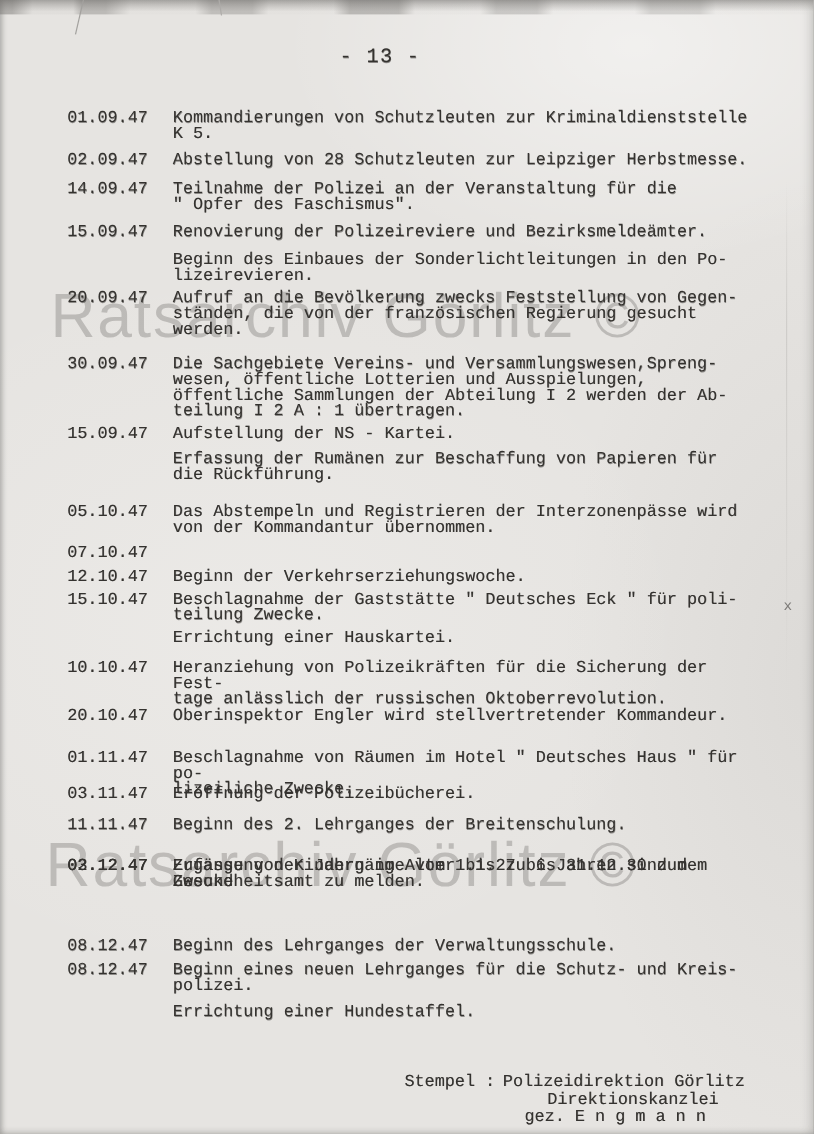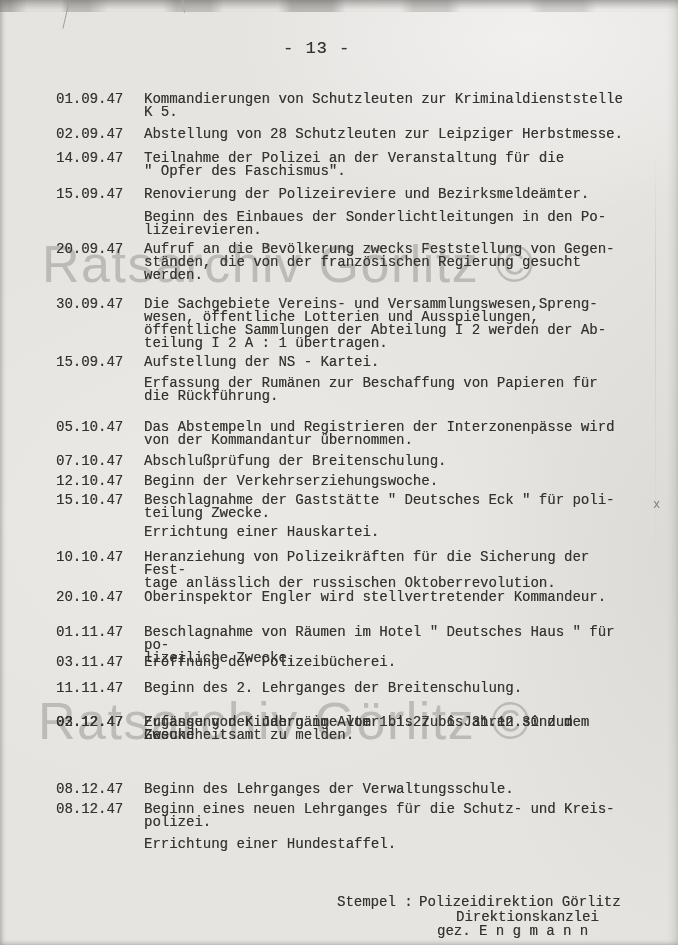--- a/index.html
+++ b/index.html
@@ -140,23 +140,20 @@
       </div>
       <div class="entry" style="top: 421px;">
         <span class="date">05.10.47</span>
         <span class="lines">
           <div>Das Abstempeln und Registrieren der Interzonenpässe wird</div>
           <div>von der Kommandantur übernommen.</div>
         </span>
       </div>
       <div class="entry" style="top: 455px; align-items: center;">
         <span class="date">07.10.47</span>
-        <span class="lines">
-          <div>Abschlußprüfung der Breitenschulung.</div>
-        </span>
       </div>
       <div class="entry" style="top: 475px;">
         <span class="date">12.10.47</span>
         <span class="lines">
           <div>Beginn der Verkehrserziehungswoche.</div>
         </span>
       </div>
       <div class="entry" style="top: 494px;">
         <span class="date">15.10.47</span>
         <span class="lines">

